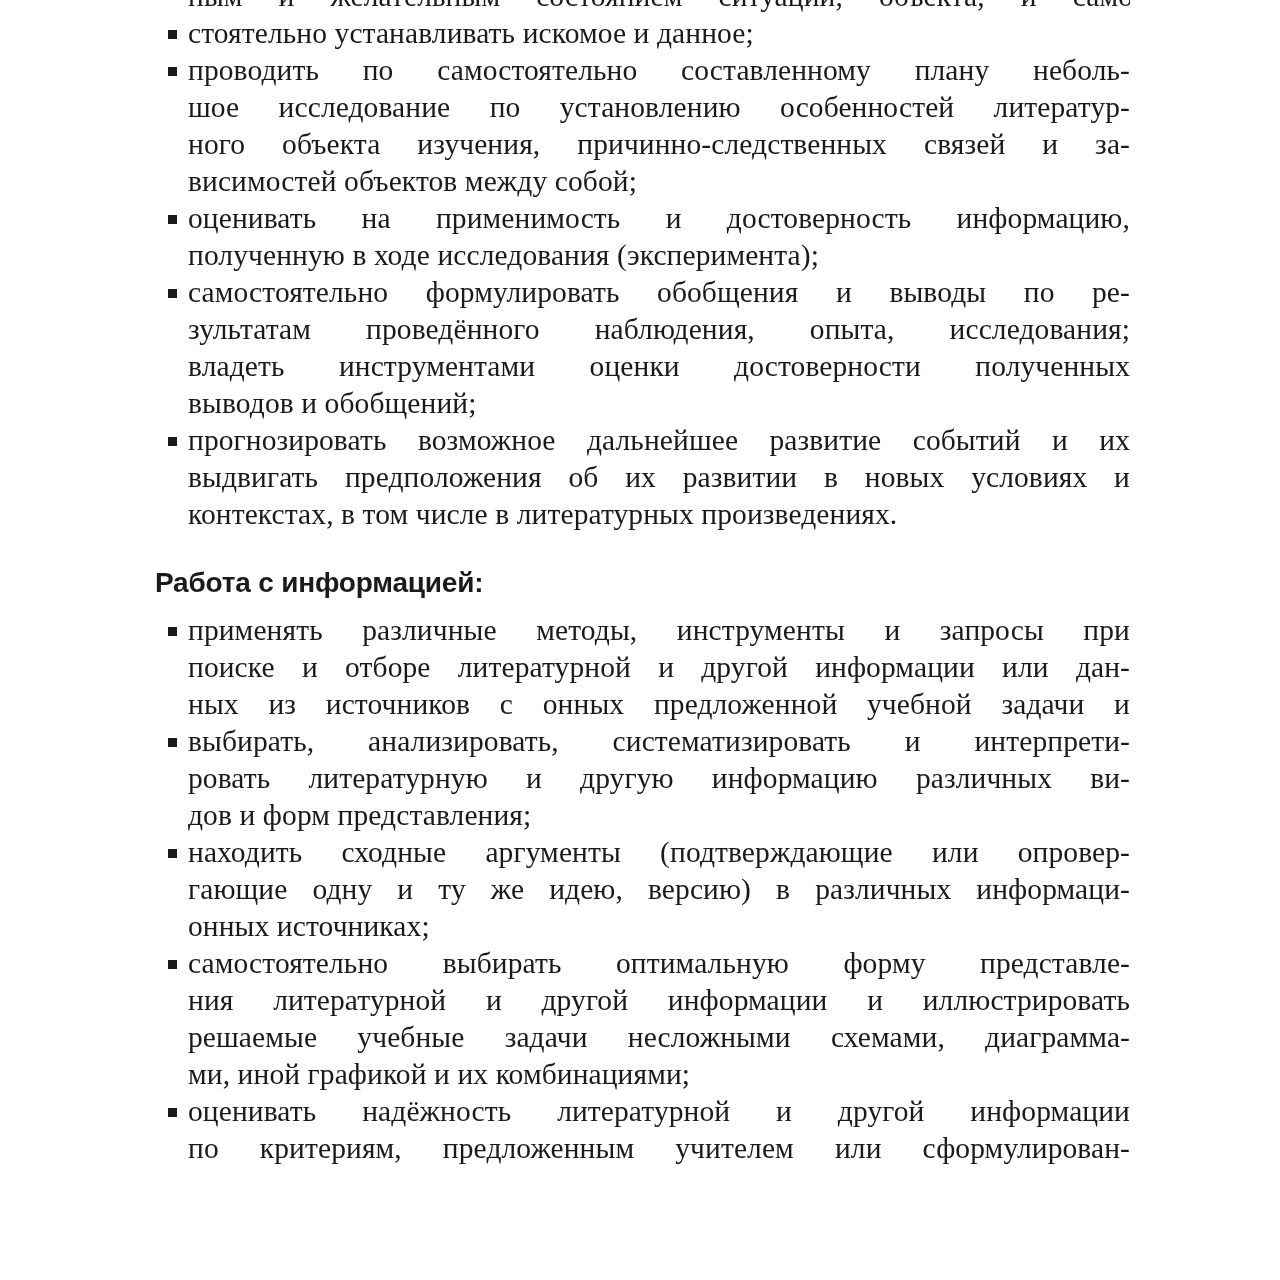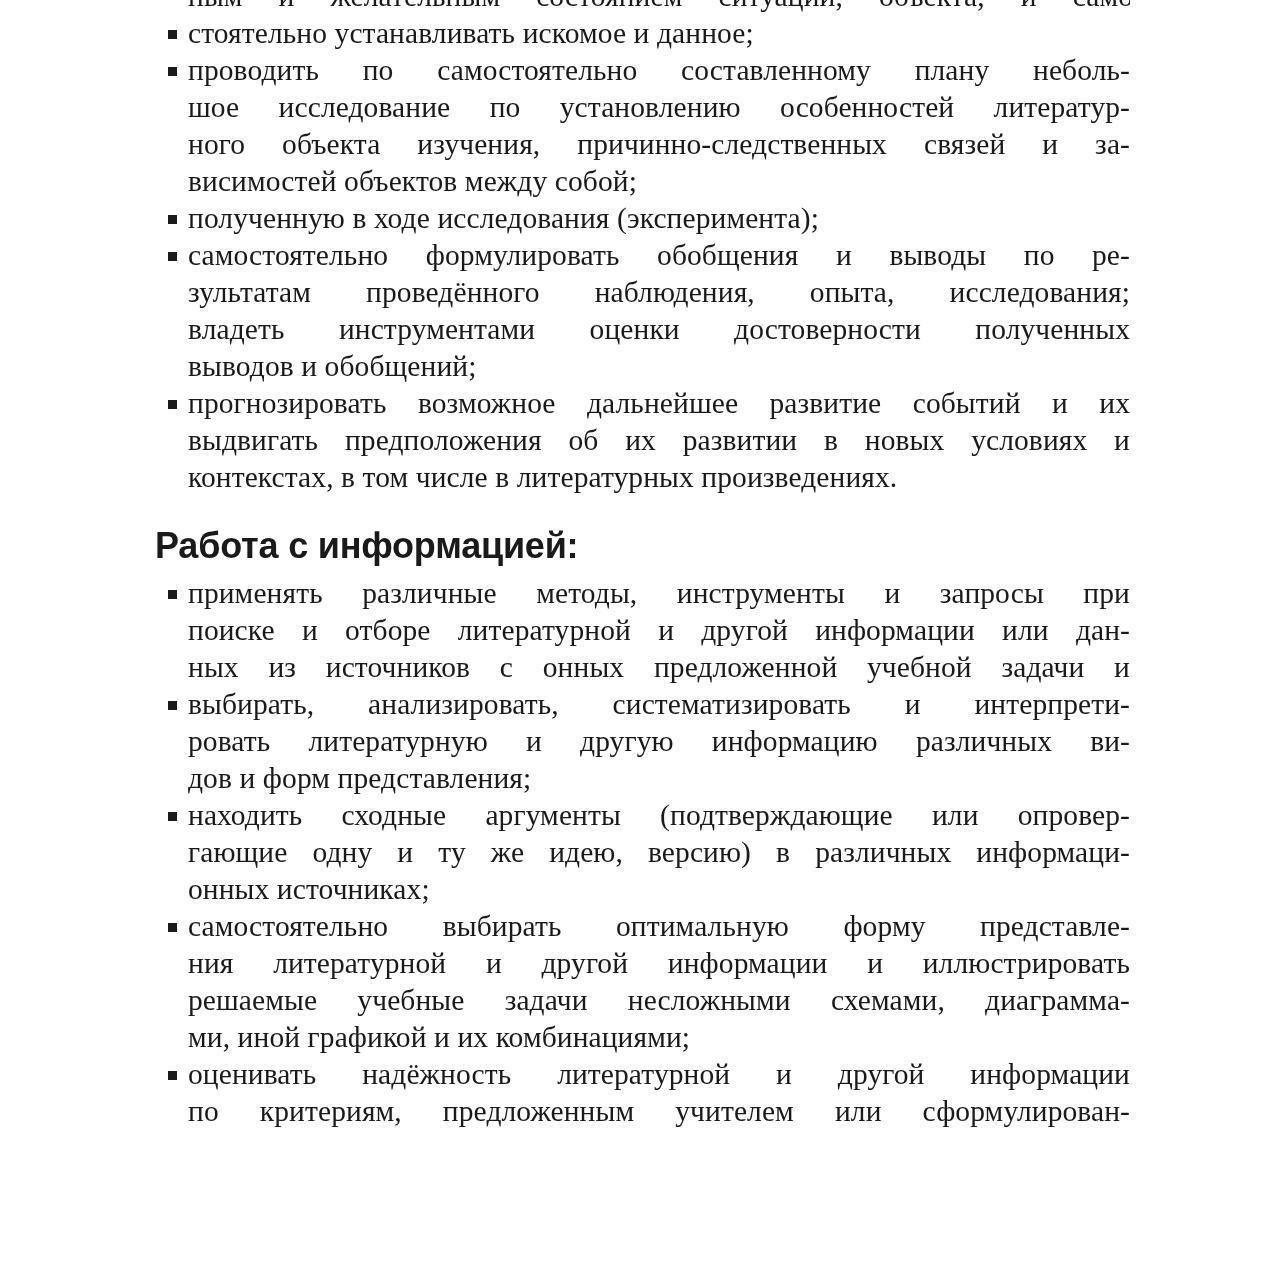--- a/index.html
+++ b/index.html
@@ -83,21 +83,21 @@
   }
   ul.bullets > li .li-text.justify-left {
     text-align: justify;
     text-align-last: left;
   }
 
   
   .section-heading {
     font-family: "Liberation Sans Narrow", "Liberation Sans", "DejaVu Sans", sans-serif;
     font-weight: bold;
-    font-size: 36px;
+    font-size: 28px;
     line-height: 34px;
     font-stretch: condensed;
     letter-spacing: -0.2px;
     color: #1a1a1a;
     margin: 0;
     padding: 0;
   }
 
   
   .gap-before-heading { height: 33px; }
@@ -129,20 +129,21 @@
       <li>
         <span class="marker"></span>
         <span class="li-text justify-all">проводить по самостоятельно составленному плану неболь-</span>
         <span class="li-text justify-all">шое исследование по установлению особенностей литератур-</span>
         <span class="li-text justify-all">ного объекта изучения, причинно-следственных связей и за-</span>
         <span class="li-text justify-left">висимостей объектов между собой;</span>
       </li>
 
       <li>
         <span class="marker"></span>
+        <span class="li-text justify-all">оценивать на применимость и достоверность информацию,</span>
         <span class="li-text justify-left">полученную в ходе исследования (эксперимента);</span>
       </li>
 
       <li>
         <span class="marker"></span>
         <span class="li-text justify-all">самостоятельно формулировать обобщения и выводы по ре-</span>
         <span class="li-text justify-all">зультатам проведённого наблюдения, опыта, исследования;</span>
         <span class="li-text justify-all">владеть инструментами оценки достоверности полученных</span>
         <span class="li-text justify-left">выводов и обобщений;</span>
       </li>

